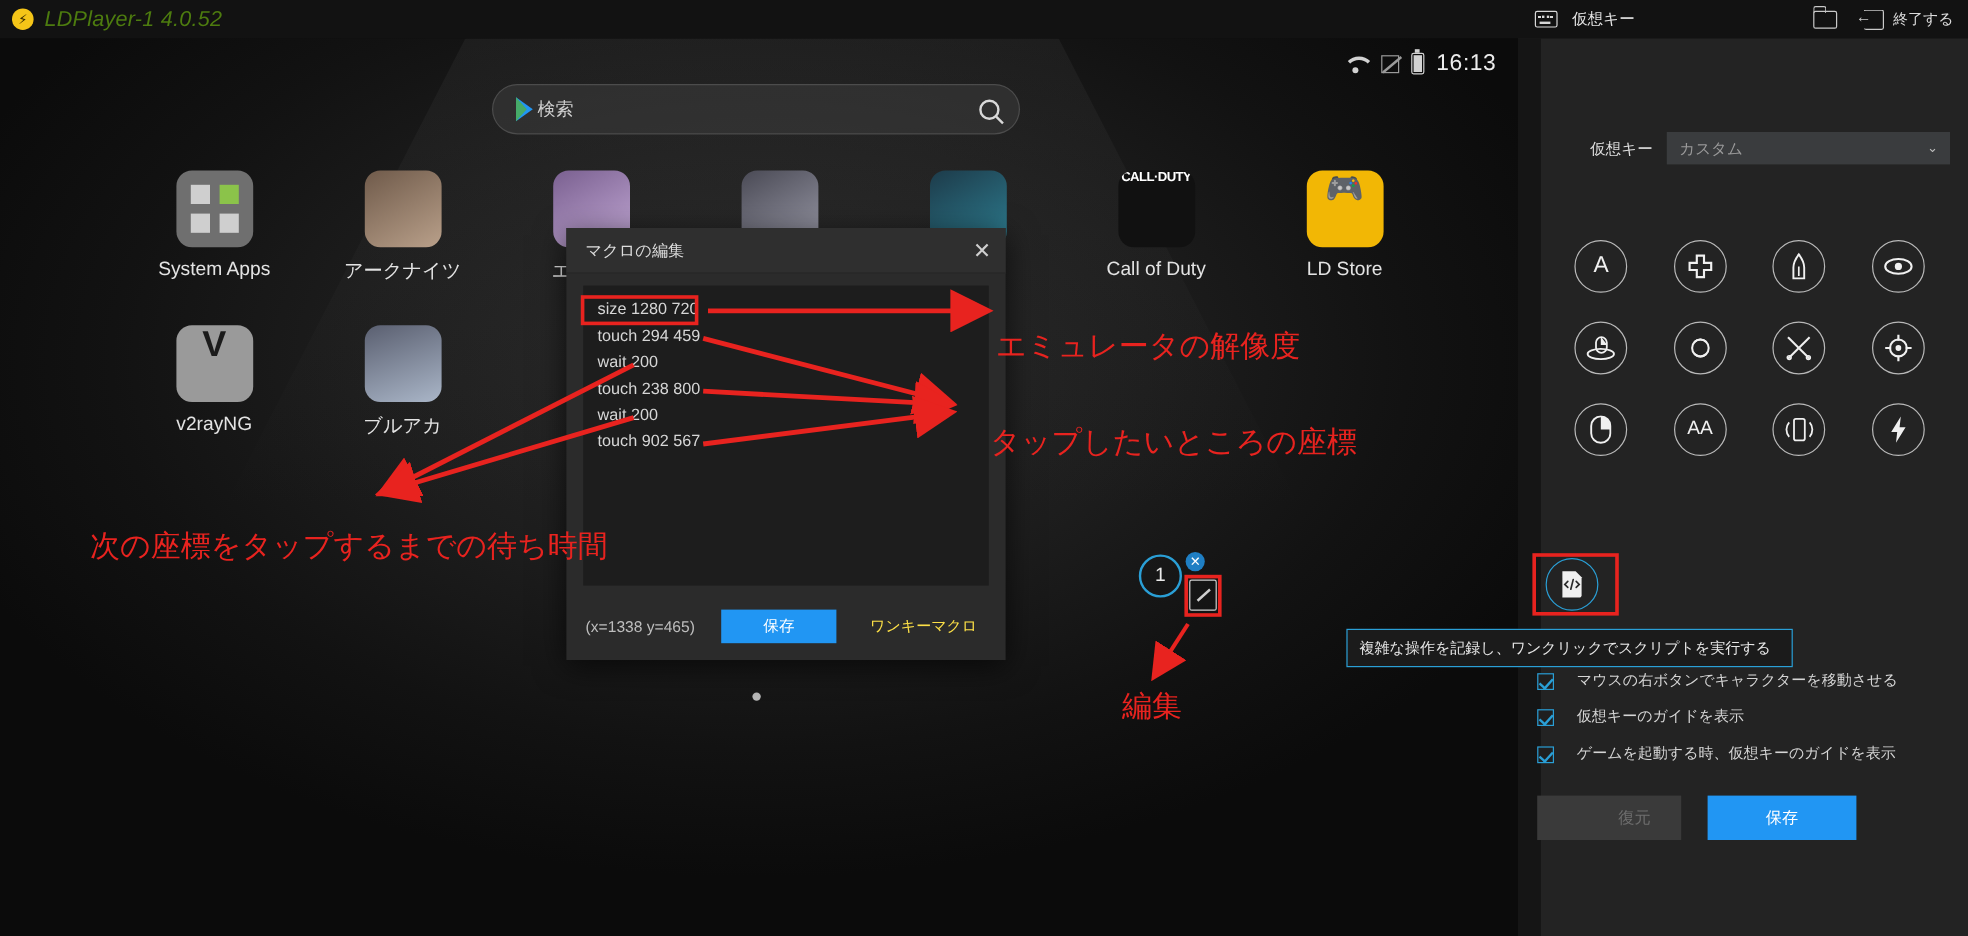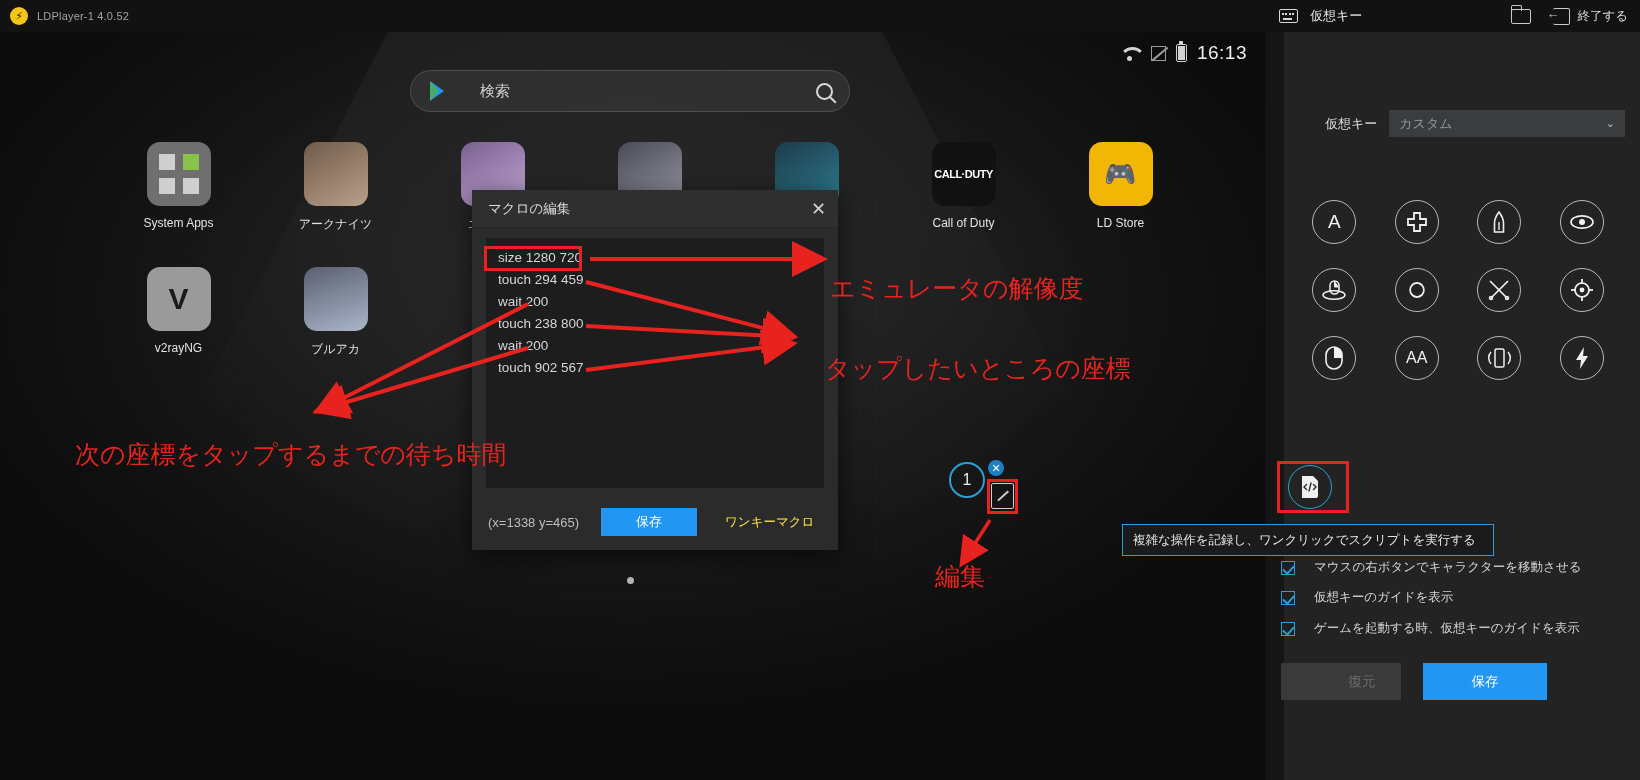--- a/index.html
+++ b/index.html
@@ -17,21 +17,21 @@
     background: #121212; display: flex; align-items: center; padding-left: 10px;
   }
   .ld-logo {
     width: 18px; height: 18px; border-radius: 50%;
     background: #f5c518; position: relative; margin-right: 9px; flex: none;
   }
   .ld-logo::after {
     content: "⚡"; position: absolute; left: 0; top: 0; width: 18px; height: 18px;
     font-size: 11px; color: #3a2c00; display: flex; align-items: center; justify-content: center;
   }
-  .title-text { color: #a3a3a3; font-size: 11px; letter-spacing: .2px; }
+  .title-text { color: #4d7c0f; font-size: 18px; letter-spacing: .2px; font-style: italic; }
 
   
   .rp-header {
     position: absolute; left: 1265px; top: 0; width: 375px; height: 32px;
     background: #121212; display: flex; align-items: center;
   }
   .rp-header .kb-icon {
     width: 19px; height: 14px; border: 1.5px solid #d8d8d8; border-radius: 2px;
     margin-left: 14px; position: relative;
   }
@@ -114,38 +114,38 @@
   .gp-icon::before {
     content: ""; position: absolute; left: 3px; top: 0;
     border-left: 14px solid #2196f3; border-top: 10.5px solid transparent;
     border-bottom: 10.5px solid transparent;
   }
   .gp-icon::after {
     content: ""; position: absolute; left: 3px; top: 0;
     border-left: 9px solid #4caf50; border-top: 10.5px solid transparent; border-bottom: 10.5px solid transparent;
     opacity: .85;
   }
-  .search-ph { color: #cfcfcf; font-size: 15px; margin-left: 33px; flex: 1; }
+  .search-ph { color: #cfcfcf; font-size: 15px; margin-left: 1px; flex: 1; }
   .search-mag {
     width: 17px; height: 17px; border: 2px solid #d8d8d8; border-radius: 50%; position: relative; flex: none;
   }
   .search-mag::after {
     content: ""; position: absolute; right: -6px; bottom: -3px; width: 8px; height: 2px;
     background: #d8d8d8; transform: rotate(45deg);
   }
 
   .apps { position: absolute; left: 0; top: 110px; width: 1265px; }
   .app-row { display: flex; padding-left: 100px; gap: 0; }
   .app { width: 157px; text-align: center; }
   .app-ico {
     width: 64px; height: 64px; margin: 0 auto 10px; border-radius: 13px;
-    display: flex; align-items: center; justify-content: center;
+    display: flex; align-items: flex-start; justify-content: center;
     font-size: 26px; color: #fff; overflow: hidden; position: relative;
   }
-  .app-name { color: #e3e3e3; font-size: 12px; }
+  .app-name { color: #e3e3e3; font-size: 16px; }
   .ic-sysapps { background: #6f6f6f; }
   .ic-sysapps::after {
     content: ""; position: absolute; left: 12px; top: 12px; width: 40px; height: 40px;
     background:
       linear-gradient(#cfcfcf,#cfcfcf) 0 0/16px 16px no-repeat,
       linear-gradient(#8bc34a,#8bc34a) 24px 0/16px 16px no-repeat,
       linear-gradient(#cfcfcf,#cfcfcf) 0 24px/16px 16px no-repeat,
       linear-gradient(#cfcfcf,#cfcfcf) 24px 24px/16px 16px no-repeat;
   }
   .ic-ark { background: linear-gradient(150deg,#6f5a4a,#b9a08a); }
@@ -196,21 +196,21 @@
   .onekey-link { color: #fde047; font-size: 12.5px; margin-left: 28px; cursor: pointer; }
 
   
   .ann {
     position: absolute; color: #e8231f; font-size: 25px; white-space: nowrap;
     font-family: "DejaVu Sans", sans-serif;
   }
   .ann-res { left: 830px; top: 240px; }
   .ann-coord { left: 825px; top: 320px; }
   .ann-wait { left: 75px; top: 406px; }
-  .ann-edit { left: 935px; top: 528px; }
+  .ann-edit { left: 935px; top: 540px; }
 
   .redbox {
     position: absolute; border: 3px solid #e8231f; pointer-events: none;
   }
   .redbox-size { left: 484px; top: 246px; width: 98px; height: 25px; }
   .redbox-editicon { left: 987px; top: 447px; width: 31px; height: 35px; }
   .redbox-script { left: 1277px; top: 461px; width: 72px; height: 52px; }
 
   svg.arrows { position: absolute; left: 0; top: 0; width: 1265px; height: 748px; pointer-events: none; }
 

